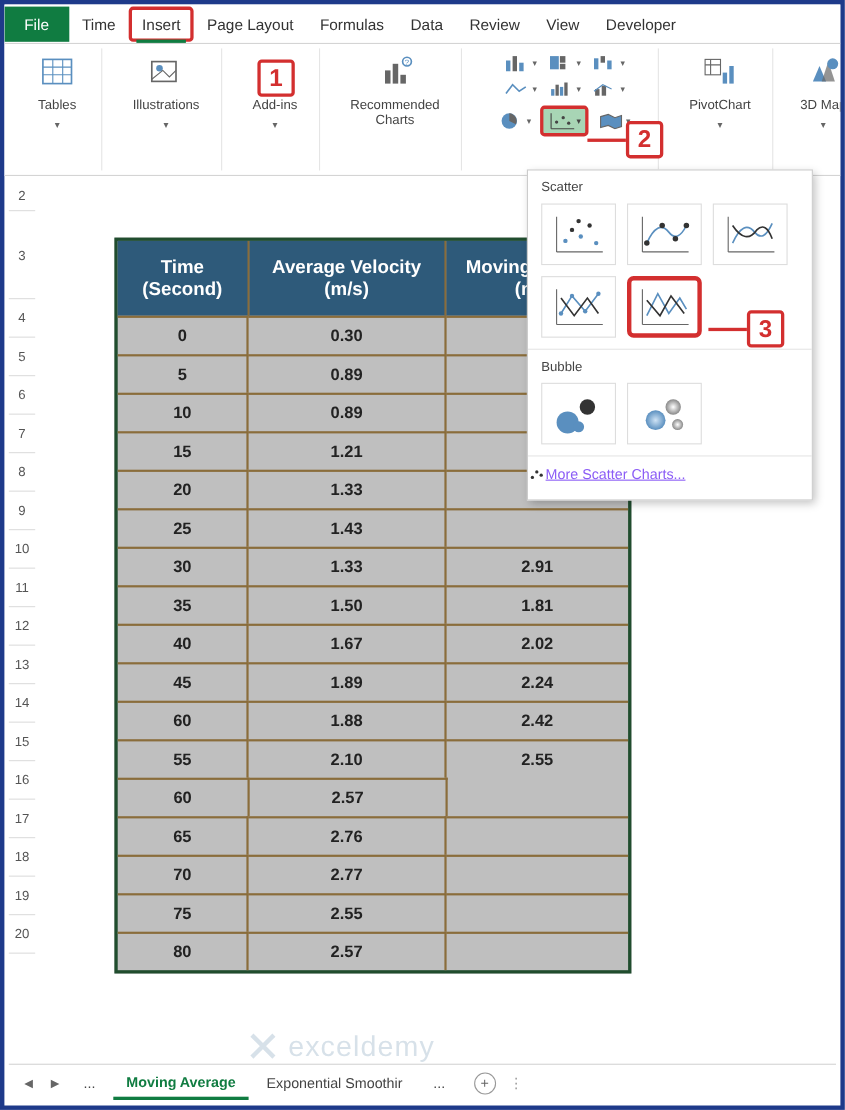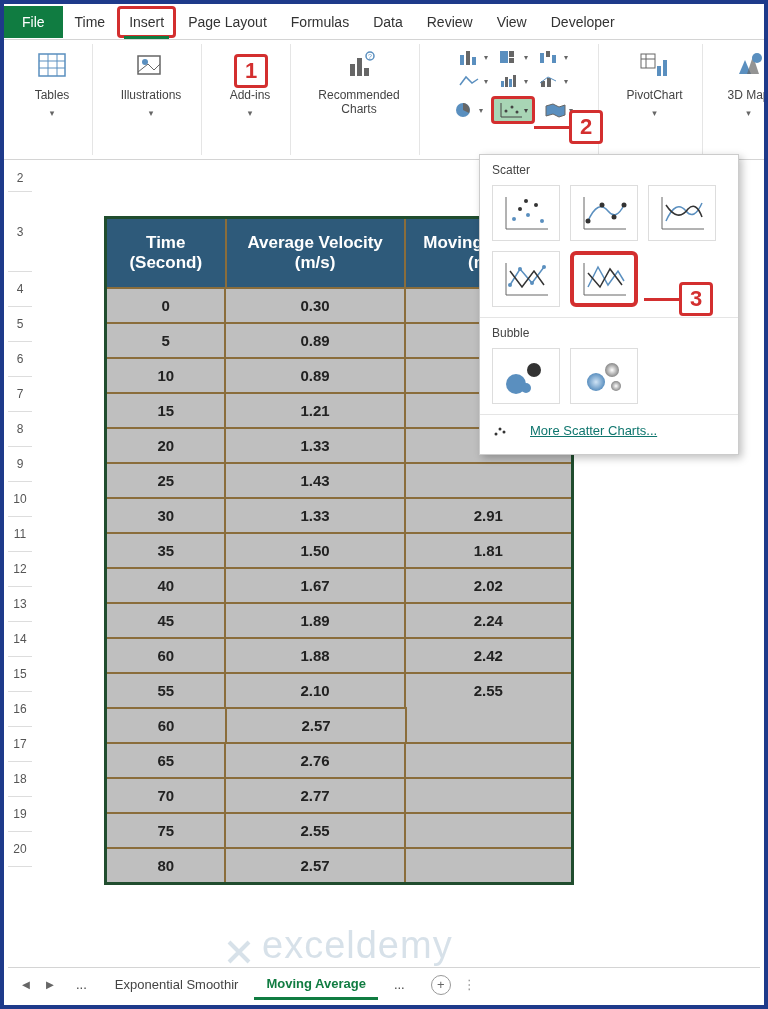--- a/index.html
+++ b/index.html
@@ -37,22 +37,22 @@
   .tabs-bottom { position:absolute; bottom:4px; left:4px; right:4px; height:34px; background:#fff; border-top:1px solid #d4d4d4; display:flex; align-items:center; padding:0 8px; font-size:13px; gap:4px; }
   .nav-arrow { width:20px; text-align:center; color:#666; }
   .sheet-tab { padding:6px 12px; color:#444; }
   .sheet-tab.active { color:#107c41; font-weight:bold; border-bottom:3px solid #107c41; }
   .plus-circ { width:20px; height:20px; border:1px solid #999; border-radius:50%; display:flex; align-items:center; justify-content:center; margin-left:10px; color:#666; }
   .popup { position:absolute; left:475px; top:150px; width:260px; background:#fff; border:1px solid #ccc; box-shadow: 3px 3px 8px rgba(0,0,0,0.25); z-index:40; padding-bottom:8px; }
   .popup-section-title { font-size:12px; color:#444; padding: 8px 12px 4px 12px; font-weight:500; }
   .popup-grid { display:flex; flex-wrap:wrap; gap:10px; padding: 4px 12px 10px 12px; border-bottom:1px solid #e5e5e5; }
   .chart-choice { width:68px; height:56px; border:1px solid #ddd; display:flex; align-items:center; justify-content:center; background:#fff; }
   .chart-choice.hl { border:4px solid #d32f2f; border-radius:6px; }
-  .more-scatter { padding:8px 12px; font-size:13px; color:#0f766e; display:flex; align-items:center; gap:22px; cursor:pointer; }
-  .watermark { position:absolute; bottom:38px; left:220px; color:#c7d5e0; font-size:38px; letter-spacing:1px; z-index:5; display:flex; align-items:flex-end; gap:8px; opacity:0.7; }
+  .more-scatter { padding:8px 0; font-size:13px; color:#8b5cf6; display:flex; align-items:center; gap:0; cursor:pointer; }
+  .watermark { position:absolute; bottom:38px; left:220px; color:#c7d5e0; font-size:26px; letter-spacing:1px; z-index:5; display:flex; align-items:flex-start; gap:8px; opacity:0.7; }
   svg { display:block; }
 </style>
 </head>
 <body>
 
 <div class="ribbon-tabs">
   <div class="ribbon-tab file">File</div>
   <div class="ribbon-tab">Time</div>
   <div class="ribbon-tab active">Insert</div>
   <div class="ribbon-tab">Page Layout</div>
@@ -444,18 +444,18 @@
   <svg width="30" height="30">
       <path d="M5 5 L25 25 M25 5 L5 25" stroke="#c7d5e0" stroke-width="4"></path>
     </svg>
   <span>exceldemy</span>
 </div>
 
 <div class="tabs-bottom">
   <div class="nav-arrow">◄</div>
   <div class="nav-arrow">►</div>
   <div class="sheet-tab">...</div>
+  <div class="sheet-tab active">Moving Average</div>
   <div class="sheet-tab">Exponential Smoothir</div>
-  <div class="sheet-tab active">Moving Average</div>
   <div class="sheet-tab">...</div>
   <div class="plus-circ">+</div>
   <div style="margin-left:8px;color:#999">⋮</div>
 </div>
 
 </body></html>

